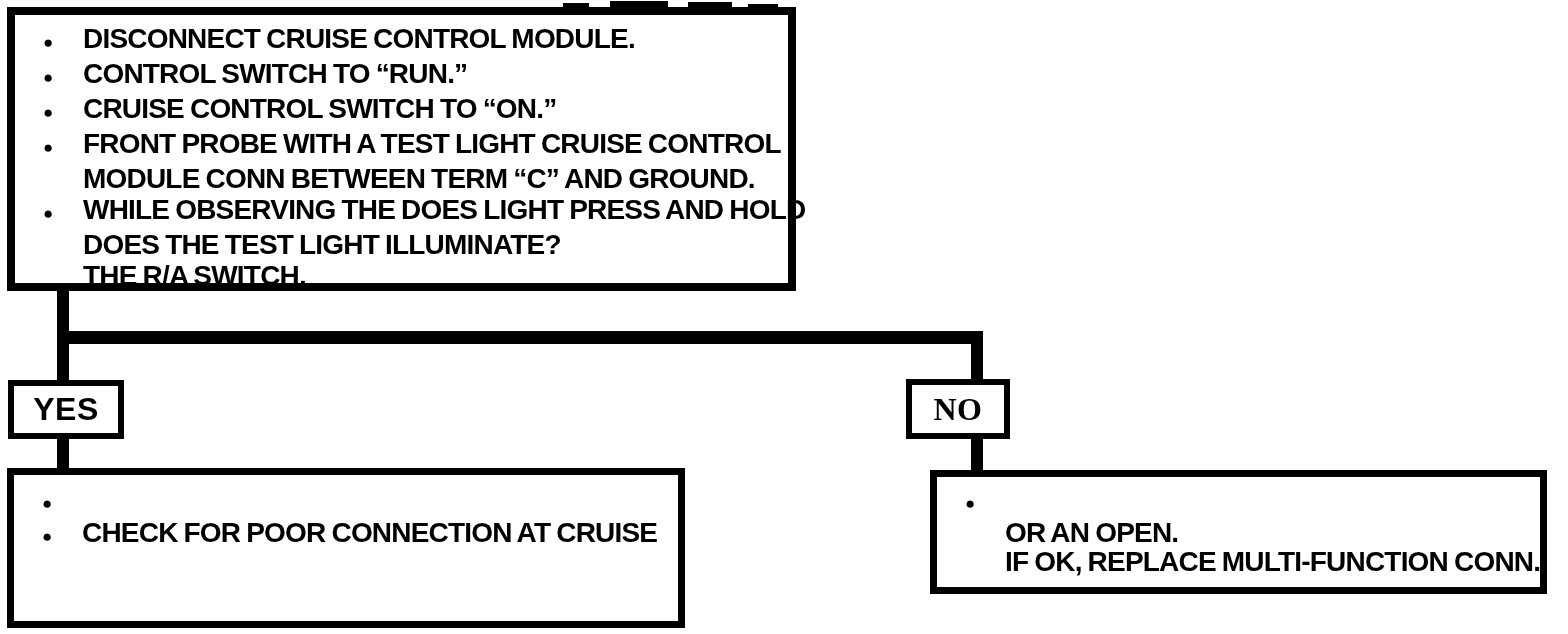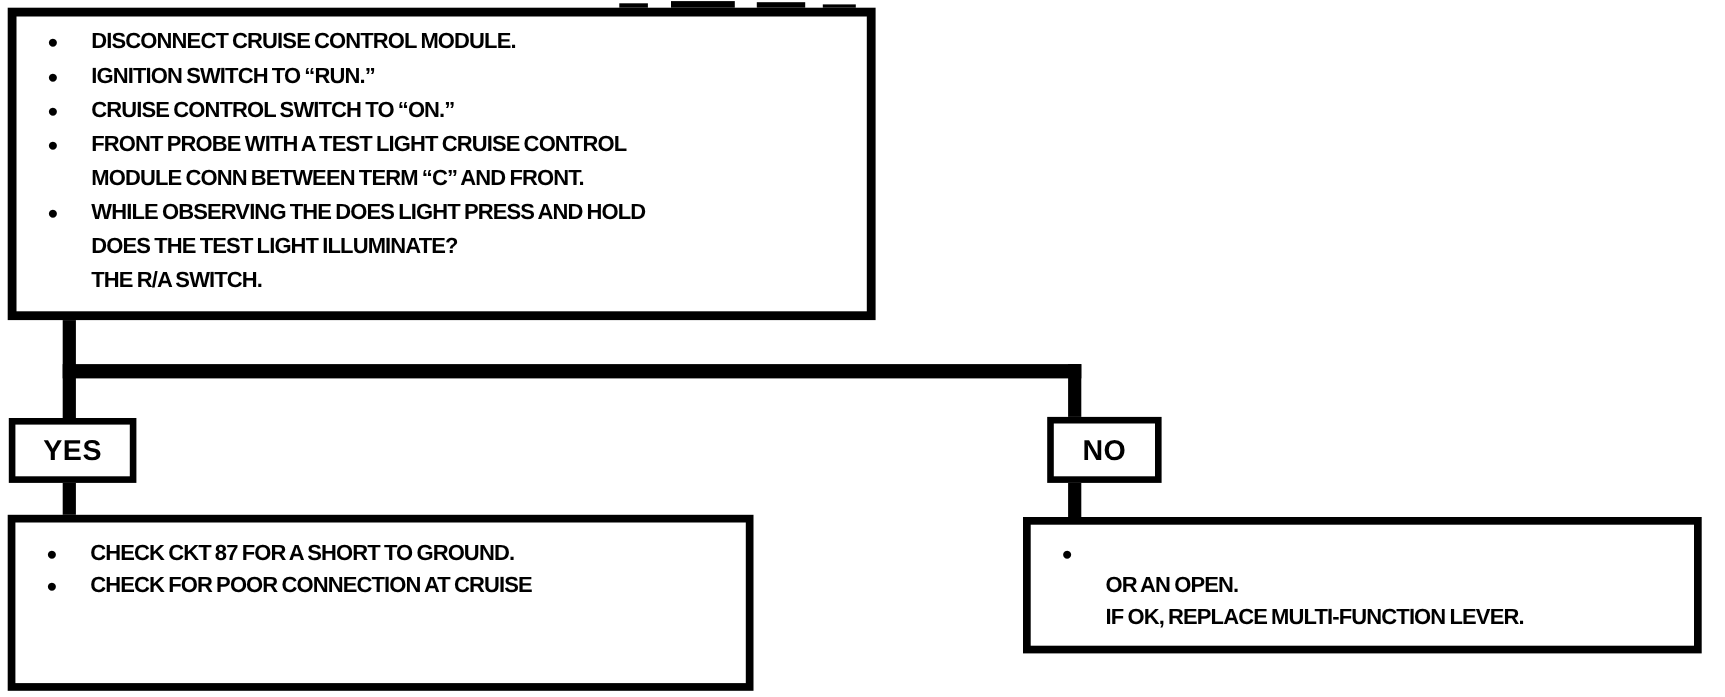--- a/index.html
+++ b/index.html
@@ -38,48 +38,49 @@
     left: 930px; top: 470px;
     width: 617px; height: 124px;
     padding: 12px 6px 0 20px;
   }
   .label-box {
     position: absolute;
     background: #ffffff;
     border: 6px solid #000000;
     box-sizing: border-box;
     text-align: center;
-    font-size: 26px;
+    font-size: 32px;
     letter-spacing: 0.5px;
   }
   .yes-label-box {
     left: 8px; top: 380px;
     width: 116px; height: 59px;
     line-height: 47px;
   }
   .no-label-box {
-    left: 952px; top: 379px;
+    left: 906px; top: 379px;
     width: 104px; height: 60px;
     line-height: 48px;
+    font-family: Liberation Serif, serif;
   }
   .row {
     display: flex;
     align-items: baseline;
   }
   .question-box .row { line-height: 31px; }
   .yes-action-box .row, .no-action-box .row { line-height: 29px; }
   .bullet {
     flex: 0 0 40px;
     font-size: 17px;
     text-align: left;
     padding-left: 8px;
   }
   .txt {
     flex: 1 1 auto;
-    font-size: 20px;
+    font-size: 28px;
     letter-spacing: -0.8px;
     word-spacing: -1px;
     white-space: nowrap;
   }
   .connector {
     position: absolute;
     background: #000000;
   }
   .v-from-question { left: 57px;  top: 286px; width: 12px; height: 96px; }
   .h-branch        { left: 57px;  top: 331px; width: 926px; height: 13px; }
@@ -107,33 +108,33 @@
   <div class="connector v-yes-down"></div>
   <div class="connector v-no-down"></div>
 
   <div class="fc-box question-box">
     <div class="row">
       <span class="bullet">●</span>
       <span class="txt">DISCONNECT CRUISE CONTROL MODULE.</span>
     </div>
     <div class="row">
       <span class="bullet">●</span>
-      <span class="txt">IGNITION SWITCH TO “RUN.”</span>
+      <span class="txt">CONTROL SWITCH TO “RUN.”</span>
     </div>
     <div class="row">
       <span class="bullet">●</span>
       <span class="txt">CRUISE CONTROL SWITCH TO “ON.”</span>
     </div>
     <div class="row">
       <span class="bullet">●</span>
       <span class="txt">FRONT PROBE WITH A TEST LIGHT CRUISE CONTROL</span>
     </div>
     <div class="row">
       <span class="bullet"></span>
-      <span class="txt">MODULE CONN BETWEEN TERM “C” AND FRONT.</span>
+      <span class="txt">MODULE CONN BETWEEN TERM “C” AND GROUND.</span>
     </div>
     <div class="row">
       <span class="bullet">●</span>
       <span class="txt">WHILE OBSERVING THE DOES LIGHT PRESS AND HOLD</span>
     </div>
     <div class="row">
       <span class="bullet"></span>
       <span class="txt">DOES THE TEST LIGHT ILLUMINATE?</span>
     </div>
     <div class="row">
@@ -145,35 +146,34 @@
   <div class="label-box yes-label-box">
     <span>YES</span>
   </div>
   <div class="label-box no-label-box">
     <span>NO</span>
   </div>
 
   <div class="fc-box yes-action-box">
     <div class="row">
       <span class="bullet">●</span>
-      <span class="txt">CHECK CKT 87 FOR A SHORT TO GROUND.</span>
     </div>
     <div class="row">
       <span class="bullet">●</span>
       <span class="txt">CHECK FOR POOR CONNECTION AT CRUISE</span>
     </div>
   </div>
 
   <div class="fc-box no-action-box">
     <div class="row">
       <span class="bullet">●</span>
     </div>
     <div class="row">
       <span class="bullet"></span>
       <span class="txt">OR AN OPEN.</span>
     </div>
     <div class="row">
       <span class="bullet"></span>
-      <span class="txt">IF OK, REPLACE MULTI-FUNCTION LEVER.</span>
+      <span class="txt">IF OK, REPLACE MULTI-FUNCTION CONN.</span>
     </div>
   </div>
 
 </div>
 
 </body></html>

